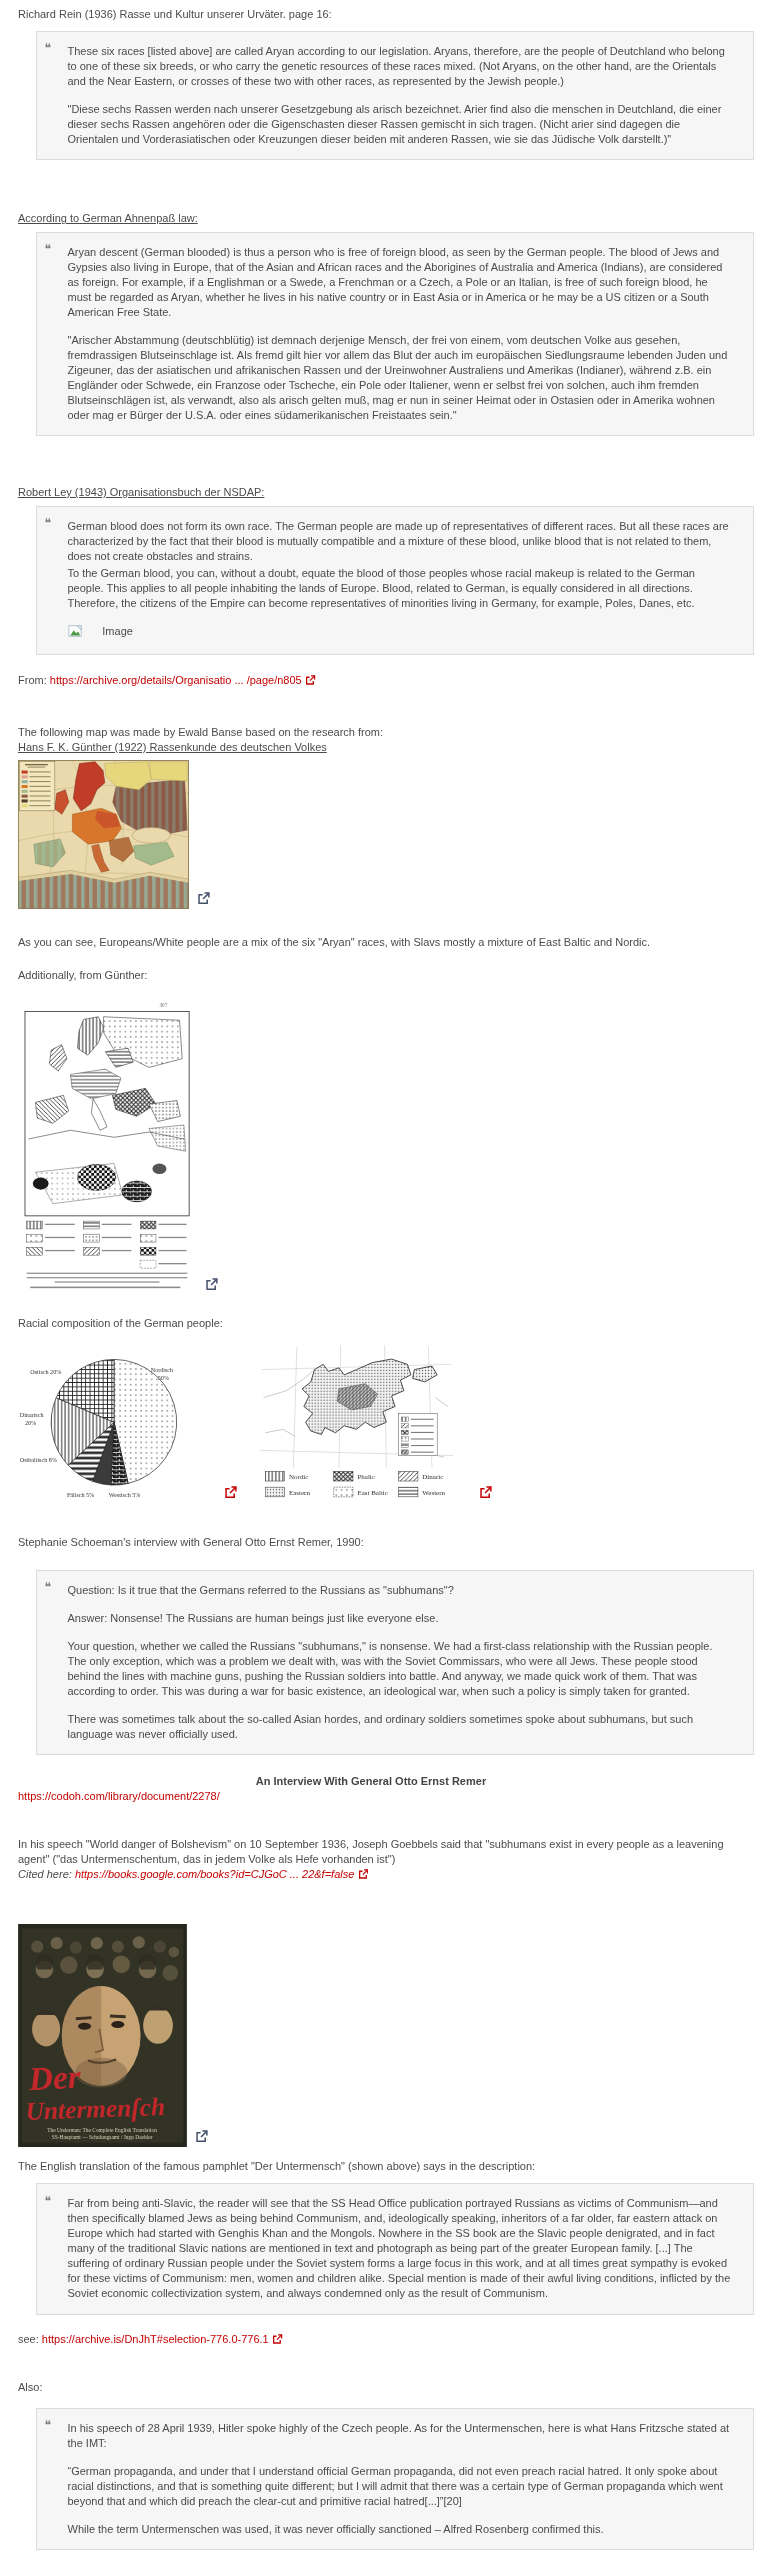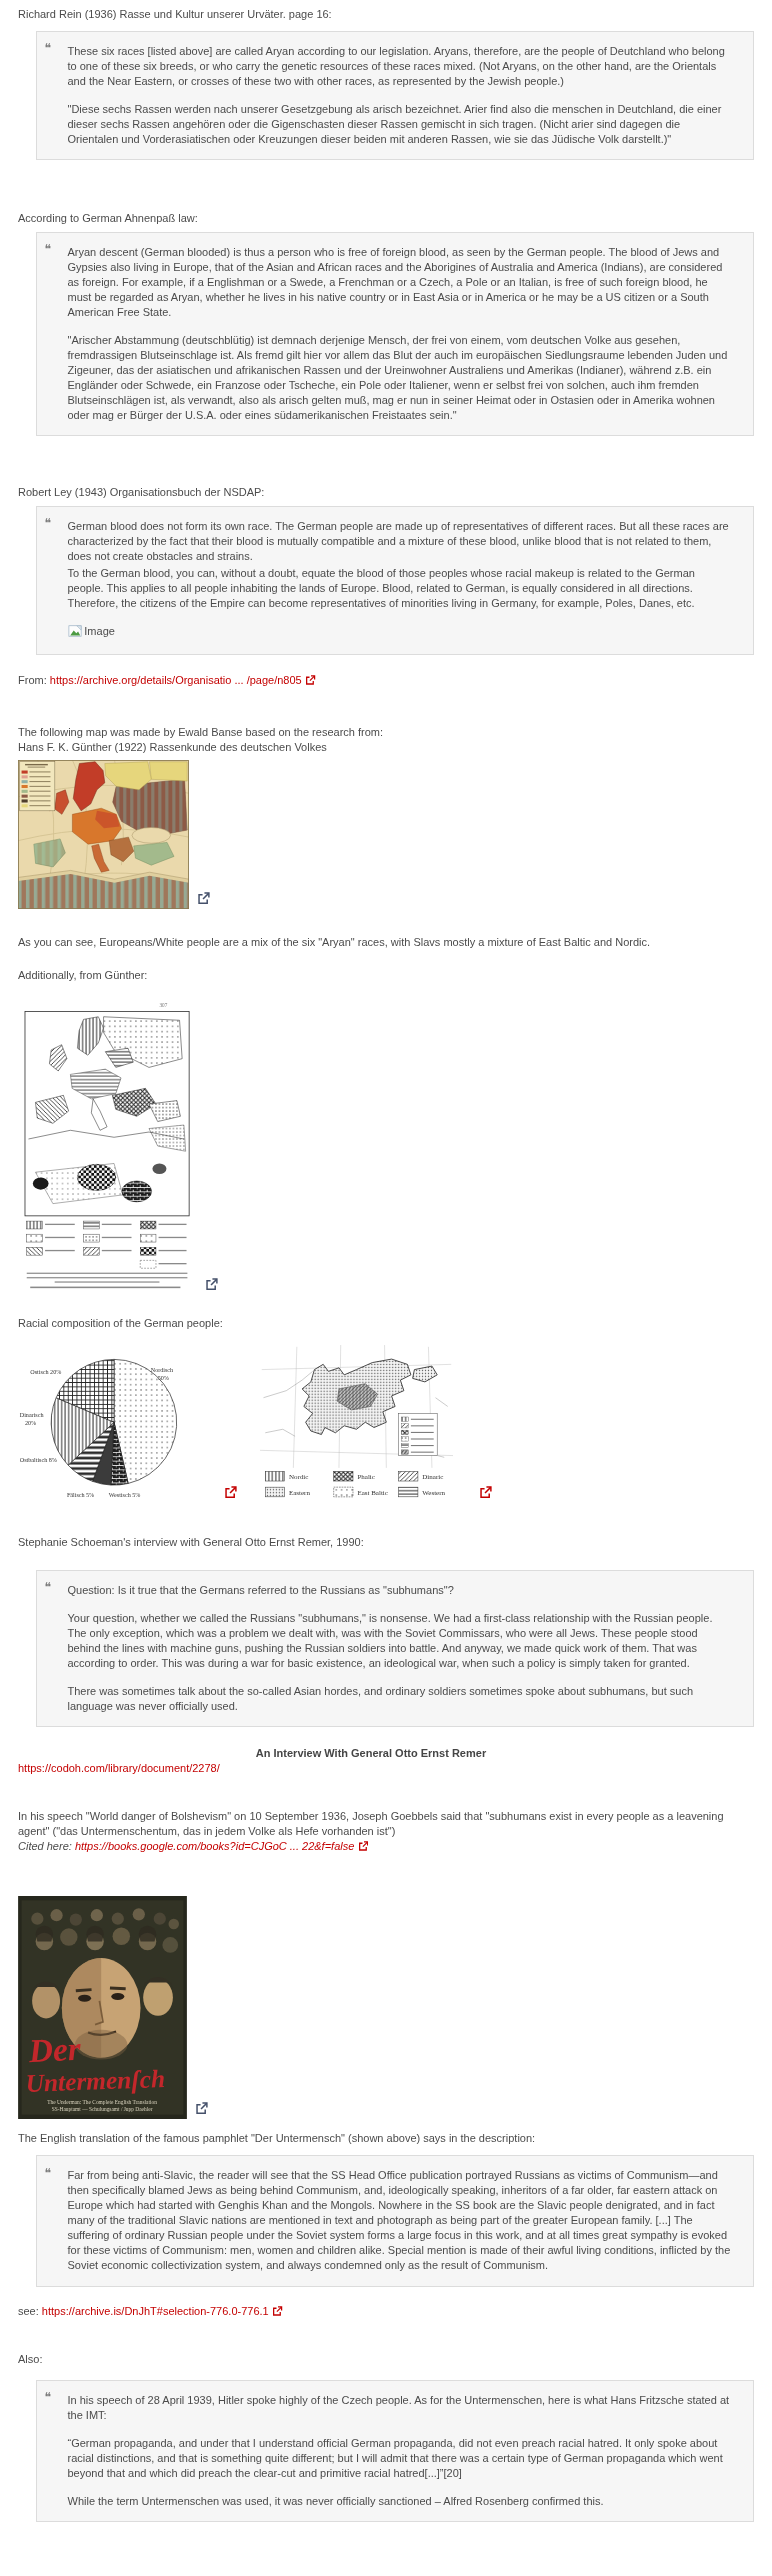--- a/index.html
+++ b/index.html
@@ -12,31 +12,31 @@
   .bold{font-weight:bold;color:#454545;text-align:center;}
   
   .bq{position:relative;background:#f6f6f6;border:0.9px solid #dcdcdc;
       margin:0 0 0 17.5px;width:718px;box-sizing:border-box;
       padding:12.3px 19px 12.3px 31px;}
   .bq p{margin:0 0 13px 0;}
   .bq p:last-child{margin-bottom:0;}
   .qmark{position:absolute;left:7.9px;top:10.5px;font-family:"DejaVu Sans",sans-serif;
          font-size:12.3px;color:#7d7d7d;line-height:1;}
   
-  .mb6{margin-bottom:5.3px;}.mb10{margin-bottom:8.8px;}.mb14{margin-bottom:12.3px;}
+  .mb6{margin-bottom:5.3px;text-decoration:underline;}.mb10{margin-bottom:8.8px;}.mb14{margin-bottom:12.3px;}
   .mb16{margin-bottom:14px;}.mb20{margin-bottom:17.5px;}.mb22{margin-bottom:19px;}
   .mb23{margin-bottom:20px;}.mb24{margin-bottom:21px;}.mb30{margin-bottom:26px;}
   .mb36{margin-bottom:31.5px;}.mb37{margin-bottom:32px;}.mb38{margin-bottom:33px;}
   .mb40{margin-bottom:35px;}.mb46{margin-bottom:40px;font-style:italic;}.mb56{margin-bottom:49px;}
   .mb58{margin-bottom:51px;}
   .ext{display:inline-block;vertical-align:-1.8px;margin-left:3.5px;}
   .fig{display:flex;align-items:flex-end;gap:7.9px;}
   .fig .ext{color:#44506a;margin-left:0;}
   .row{display:flex;align-items:flex-end;gap:23px;}
-  .imgph{display:inline-flex;align-items:center;gap:1px;}
+  .imgph{display:inline-flex;align-items:center;gap:19px;}
   .nogap{margin-bottom:1.8px !important;}
   svg text{font-family:"Liberation Serif",serif;}
 </style>
 </head>
 <body>
 
 <svg width="0" height="0" style="position:absolute">
   <defs>
     <pattern id="p-dots" width="4" height="4" patternUnits="userSpaceOnUse">
       <rect width="4" height="4" fill="#ffffff"></rect>
@@ -361,20 +361,21 @@
           <path d="M8,1.2 H12.8 V6"></path>
           <path d="M12.5,1.5 L6.5,7.5"></path>
         </svg></a>
   </div>
 
   <p class="text mb23">Stephanie Schoeman's interview with General Otto Ernst Remer, 1990:</p>
 
   <div class="bq mb22">
     <span class="qmark">❝</span>
     <p>Question: Is it true that the Germans referred to the Russians as "subhumans"?</p>
+    <p>Answer: Nonsense! The Russians are human beings just like everyone else.</p>
     <p>Your question, whether we called the Russians "subhumans," is nonsense. We had a first-class relationship with the Russian people. The only exception, which was a problem we dealt with, was with the Soviet Commissars, who were all Jews. These people stood behind the lines with machine guns, pushing the Russian soldiers into battle. And anyway, we made quick work of them. That was according to order. This was during a war for basic existence, an ideological war, when such a policy is simply taken for granted.</p>
     <p>There was sometimes talk about the so-called Asian hordes, and ordinary soldiers sometimes spoke about subhumans, but such language was never officially used.</p>
   </div>
 
   <p class="text bold">An Interview With General Otto Ernst Remer</p>
   <p class="text mb38"><a href="#">https://codoh.com/library/document/2278/</a></p>
 
   <p class="text">In his speech "World danger of Bolshevism" on 10 September 1936, Joseph Goebbels said that "subhumans exist in every people as a leavening agent" ("das Untermenschentum, das in jedem Volke als Hefe vorhanden ist")</p>
   <p class="text mb46">
     <span>Cited here:</span>

